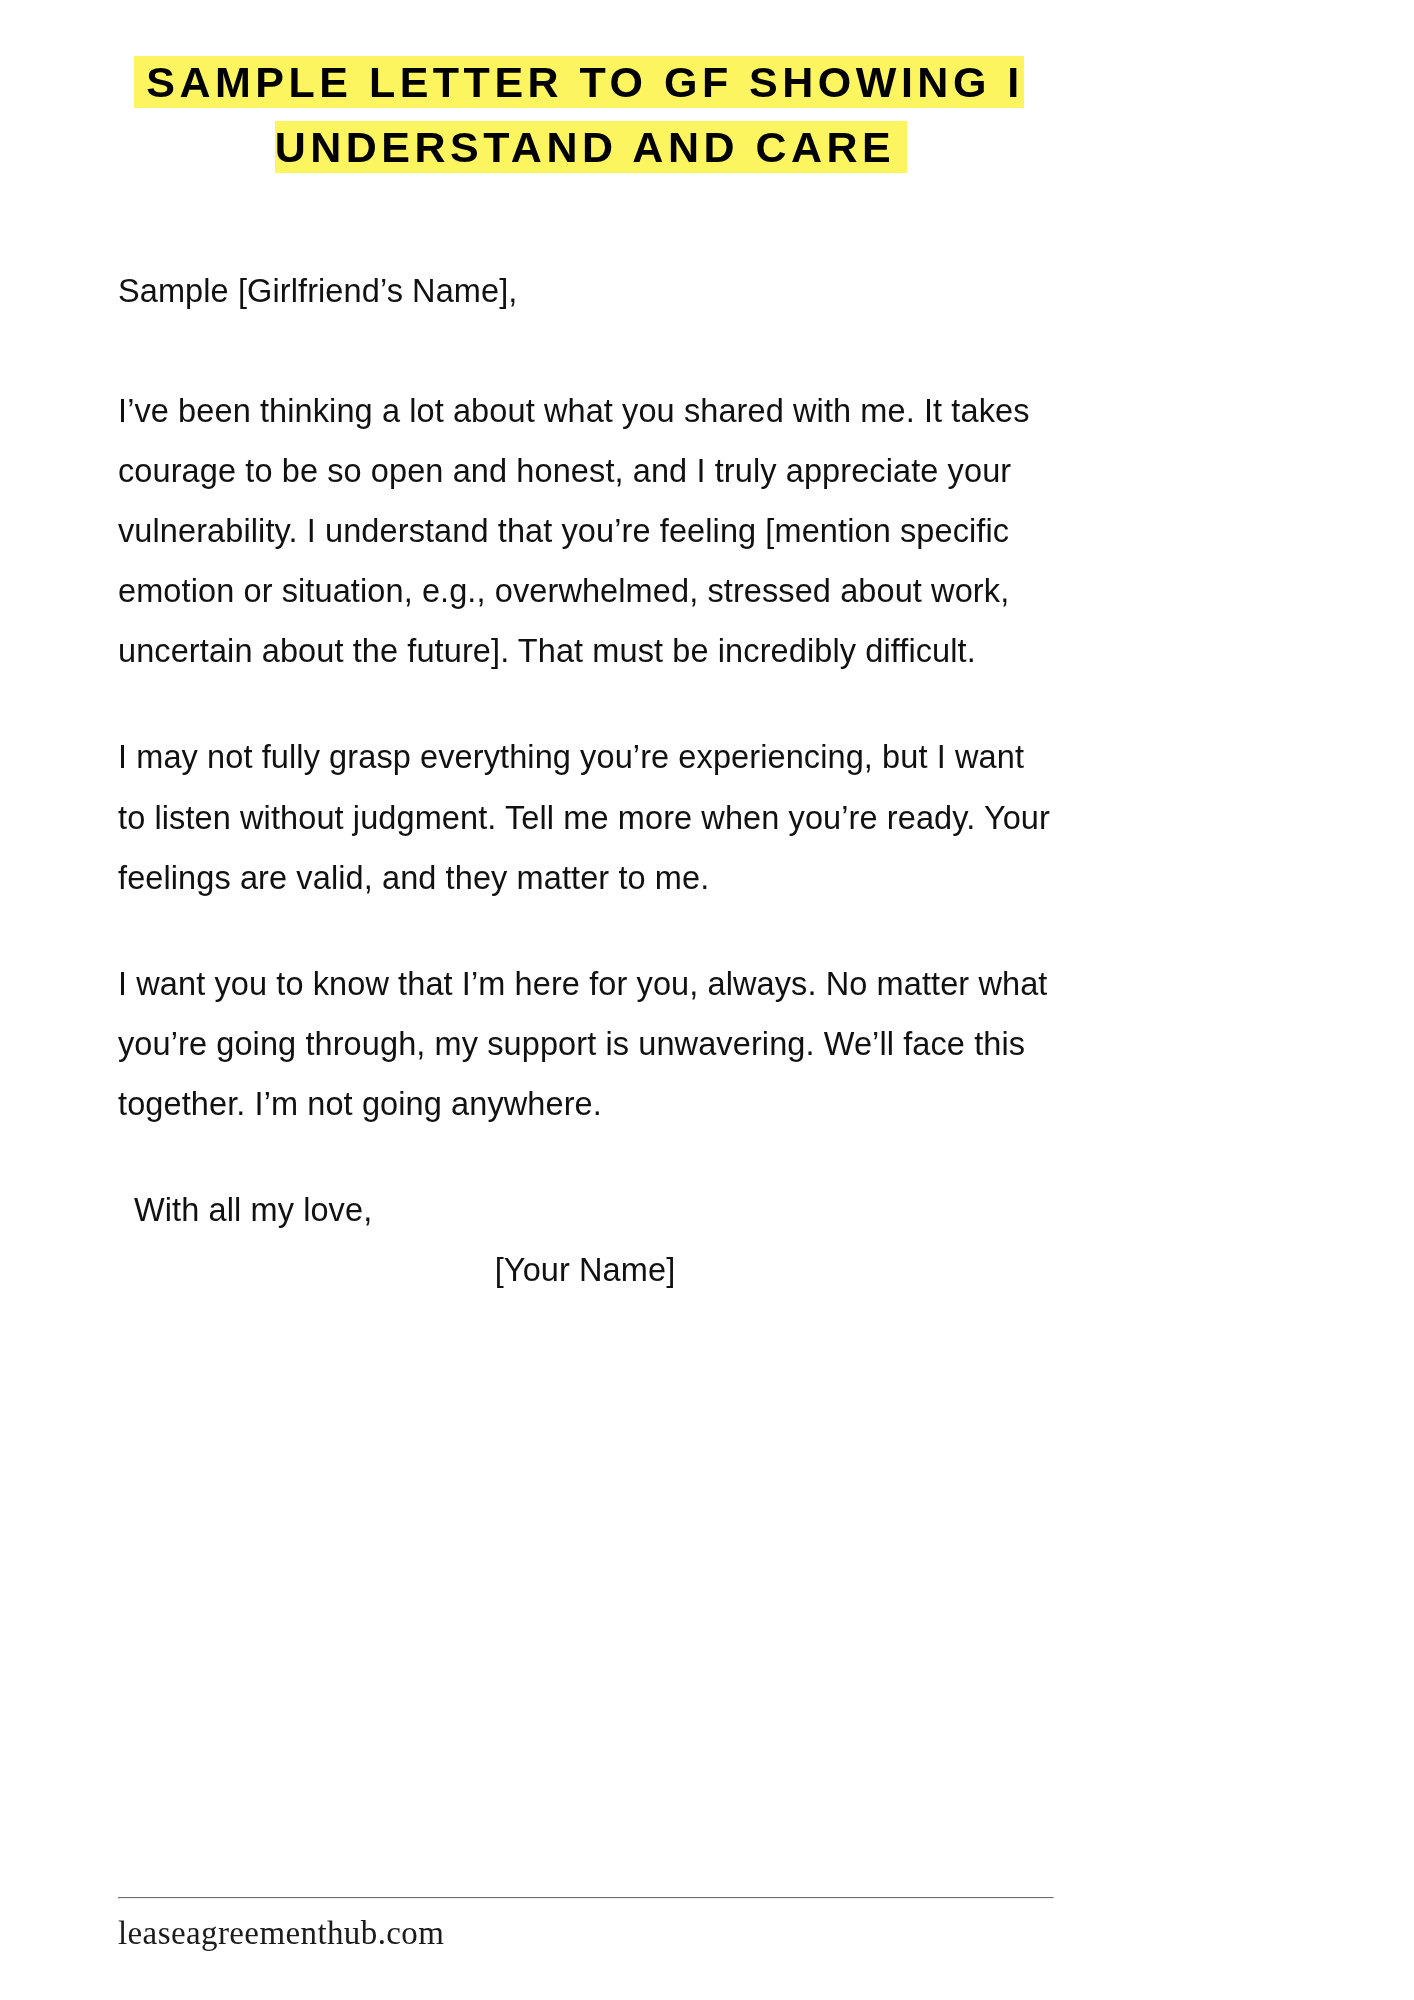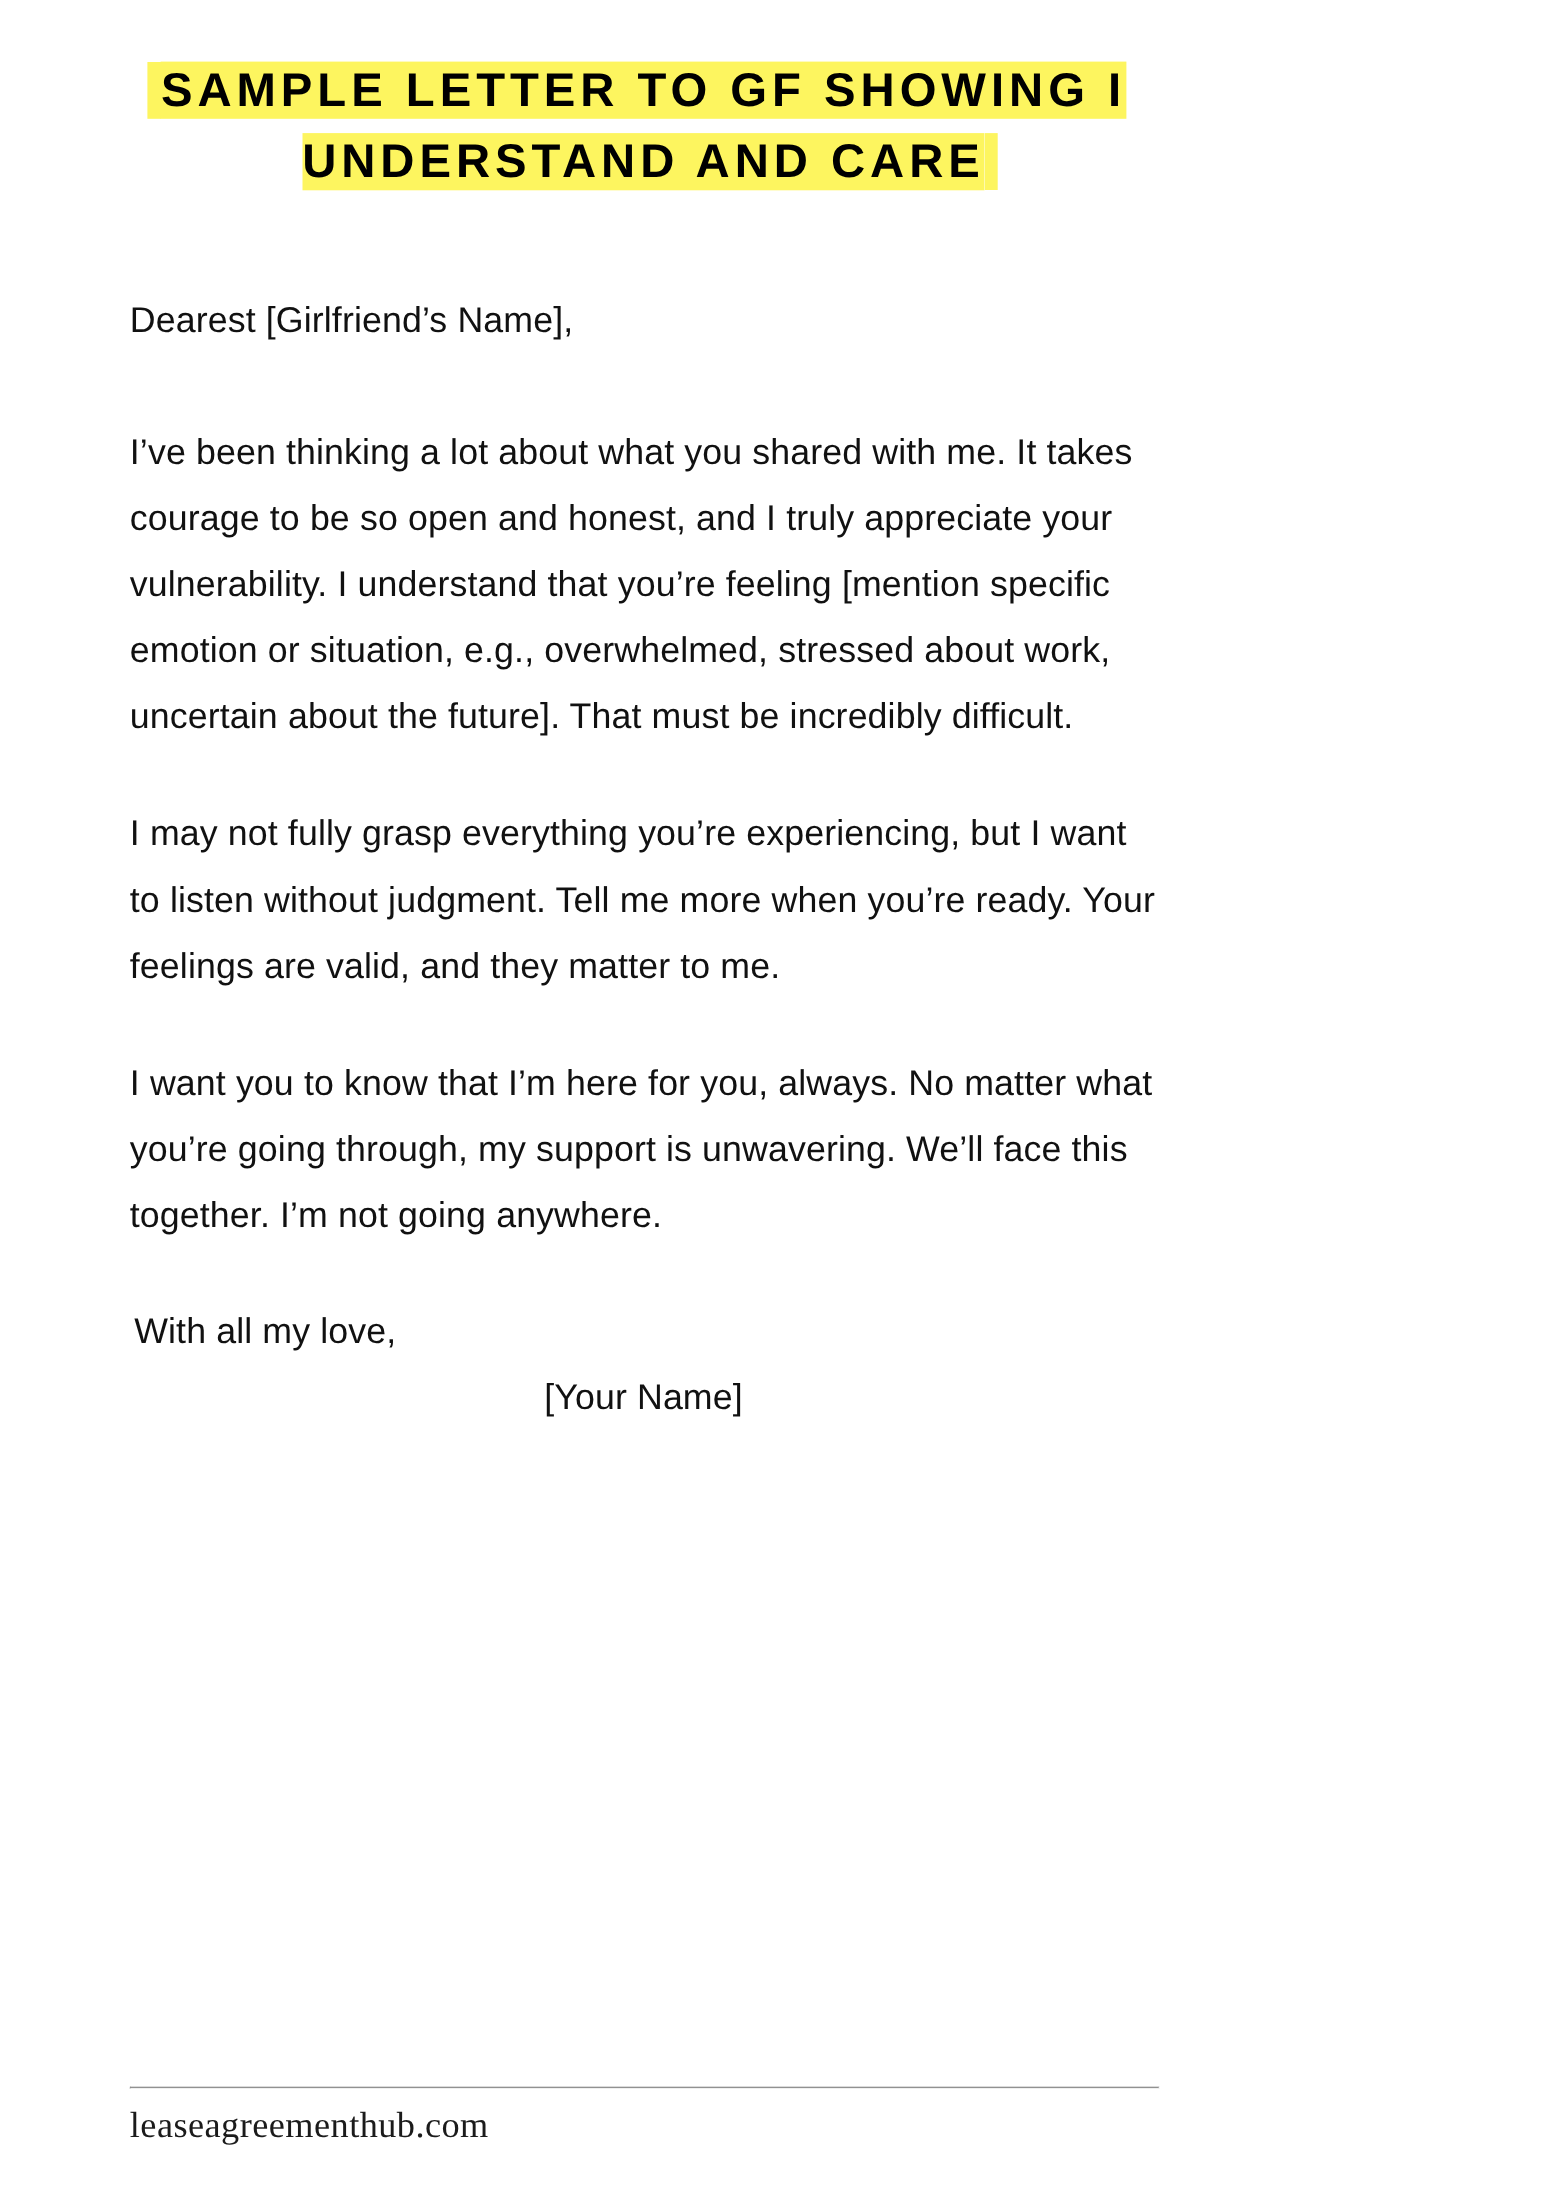--- a/index.html
+++ b/index.html
@@ -49,21 +49,21 @@
     letter-spacing: 0.1px;
     max-width: 1190px;
   }
   .para.greeting {
     margin-bottom: 60px;
   }
   .signoff {
     font-size: 32.5px;
     line-height: 1.85;
     color: #111111;
-    margin: 4px;
+    margin: 16px;
     letter-spacing: 0.1px;
   }
   .signoff .line2 {
     display: block;
     text-align: center;
   }
   .footer {
     position: absolute;
     left: 118px;
     right: 118px;
@@ -87,21 +87,21 @@
 <body>
 
 <div class="page">
 
   <div class="title-wrap">
     <h1 class="title">Sample Letter to GF Showing I Understand and Care</h1>
   </div>
 
   <div class="body-area">
 
-    <p class="para greeting">Dearest [Girlfriend’s Name],</p>
+    <p class="para greeting">Sample [Girlfriend’s Name],</p>
 
     <p class="para">I’ve been thinking a lot about what you shared with me. It takes courage to be so open and honest, and I truly appreciate your vulnerability. I understand that you’re feeling [mention specific emotion or situation, e.g., overwhelmed, stressed about work, uncertain about the future]. That must be incredibly difficult.</p>
 
     <p class="para">I may not fully grasp everything you’re experiencing, but I want to listen without judgment. Tell me more when you’re ready. Your feelings are valid, and they matter to me.</p>
 
     <p class="para">I want you to know that I’m here for you, always. No matter what you’re going through, my support is unwavering. We’ll face this together. I’m not going anywhere.</p>
 
     <div class="signoff">
       <span>With all my love,</span>
       <span class="line2">[Your Name]</span>

